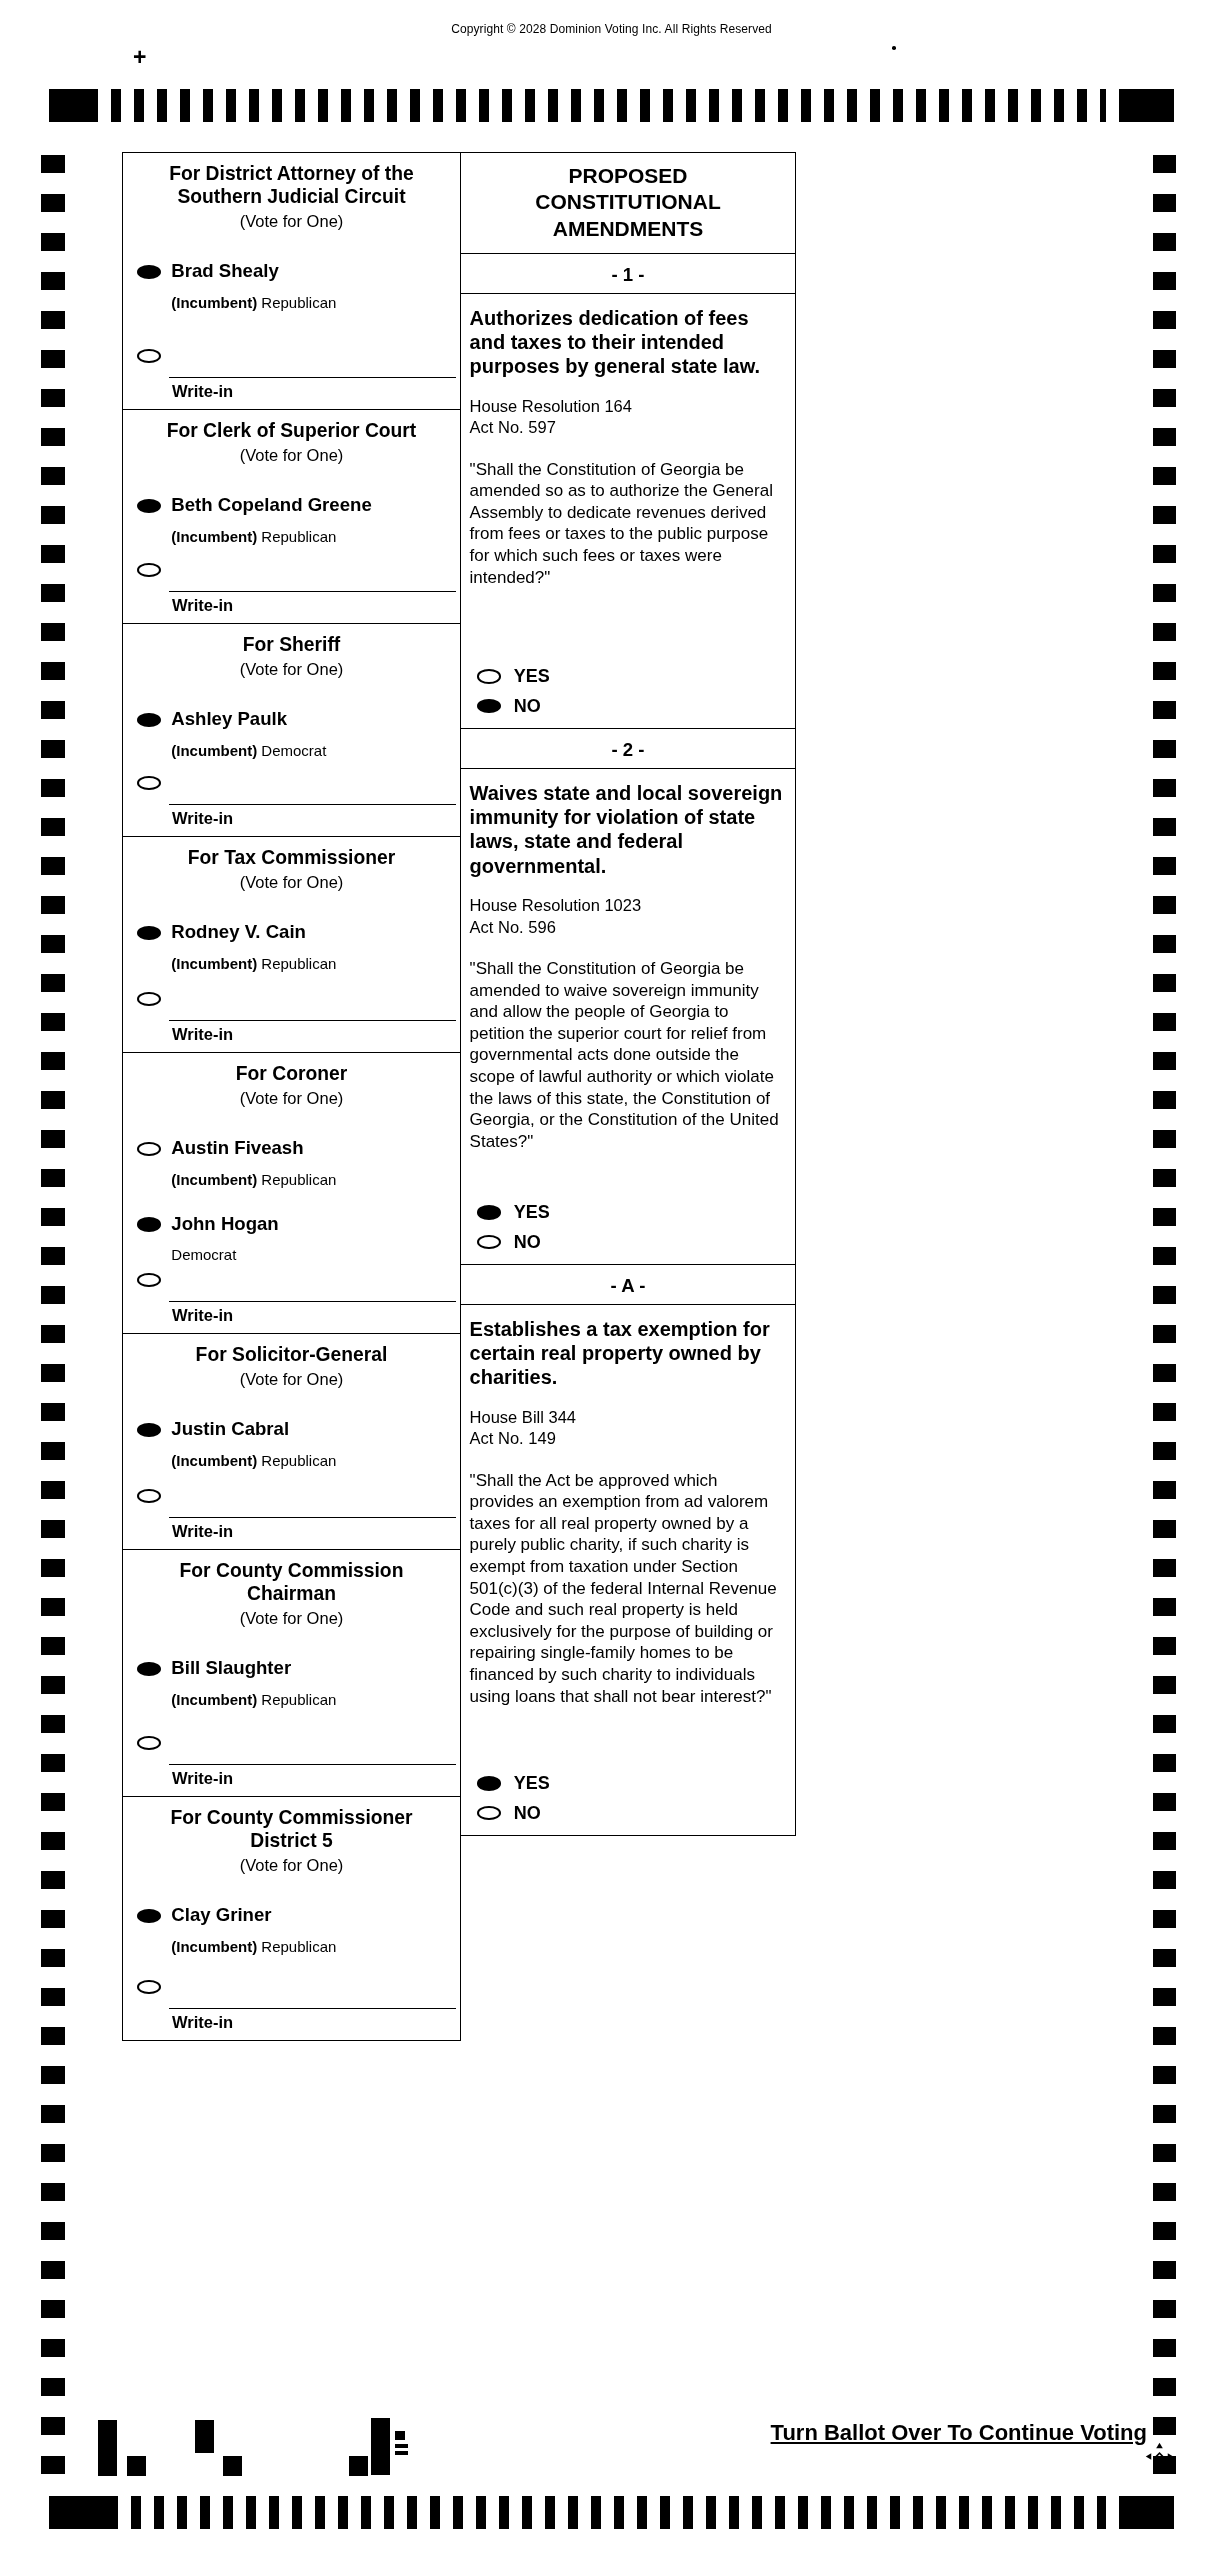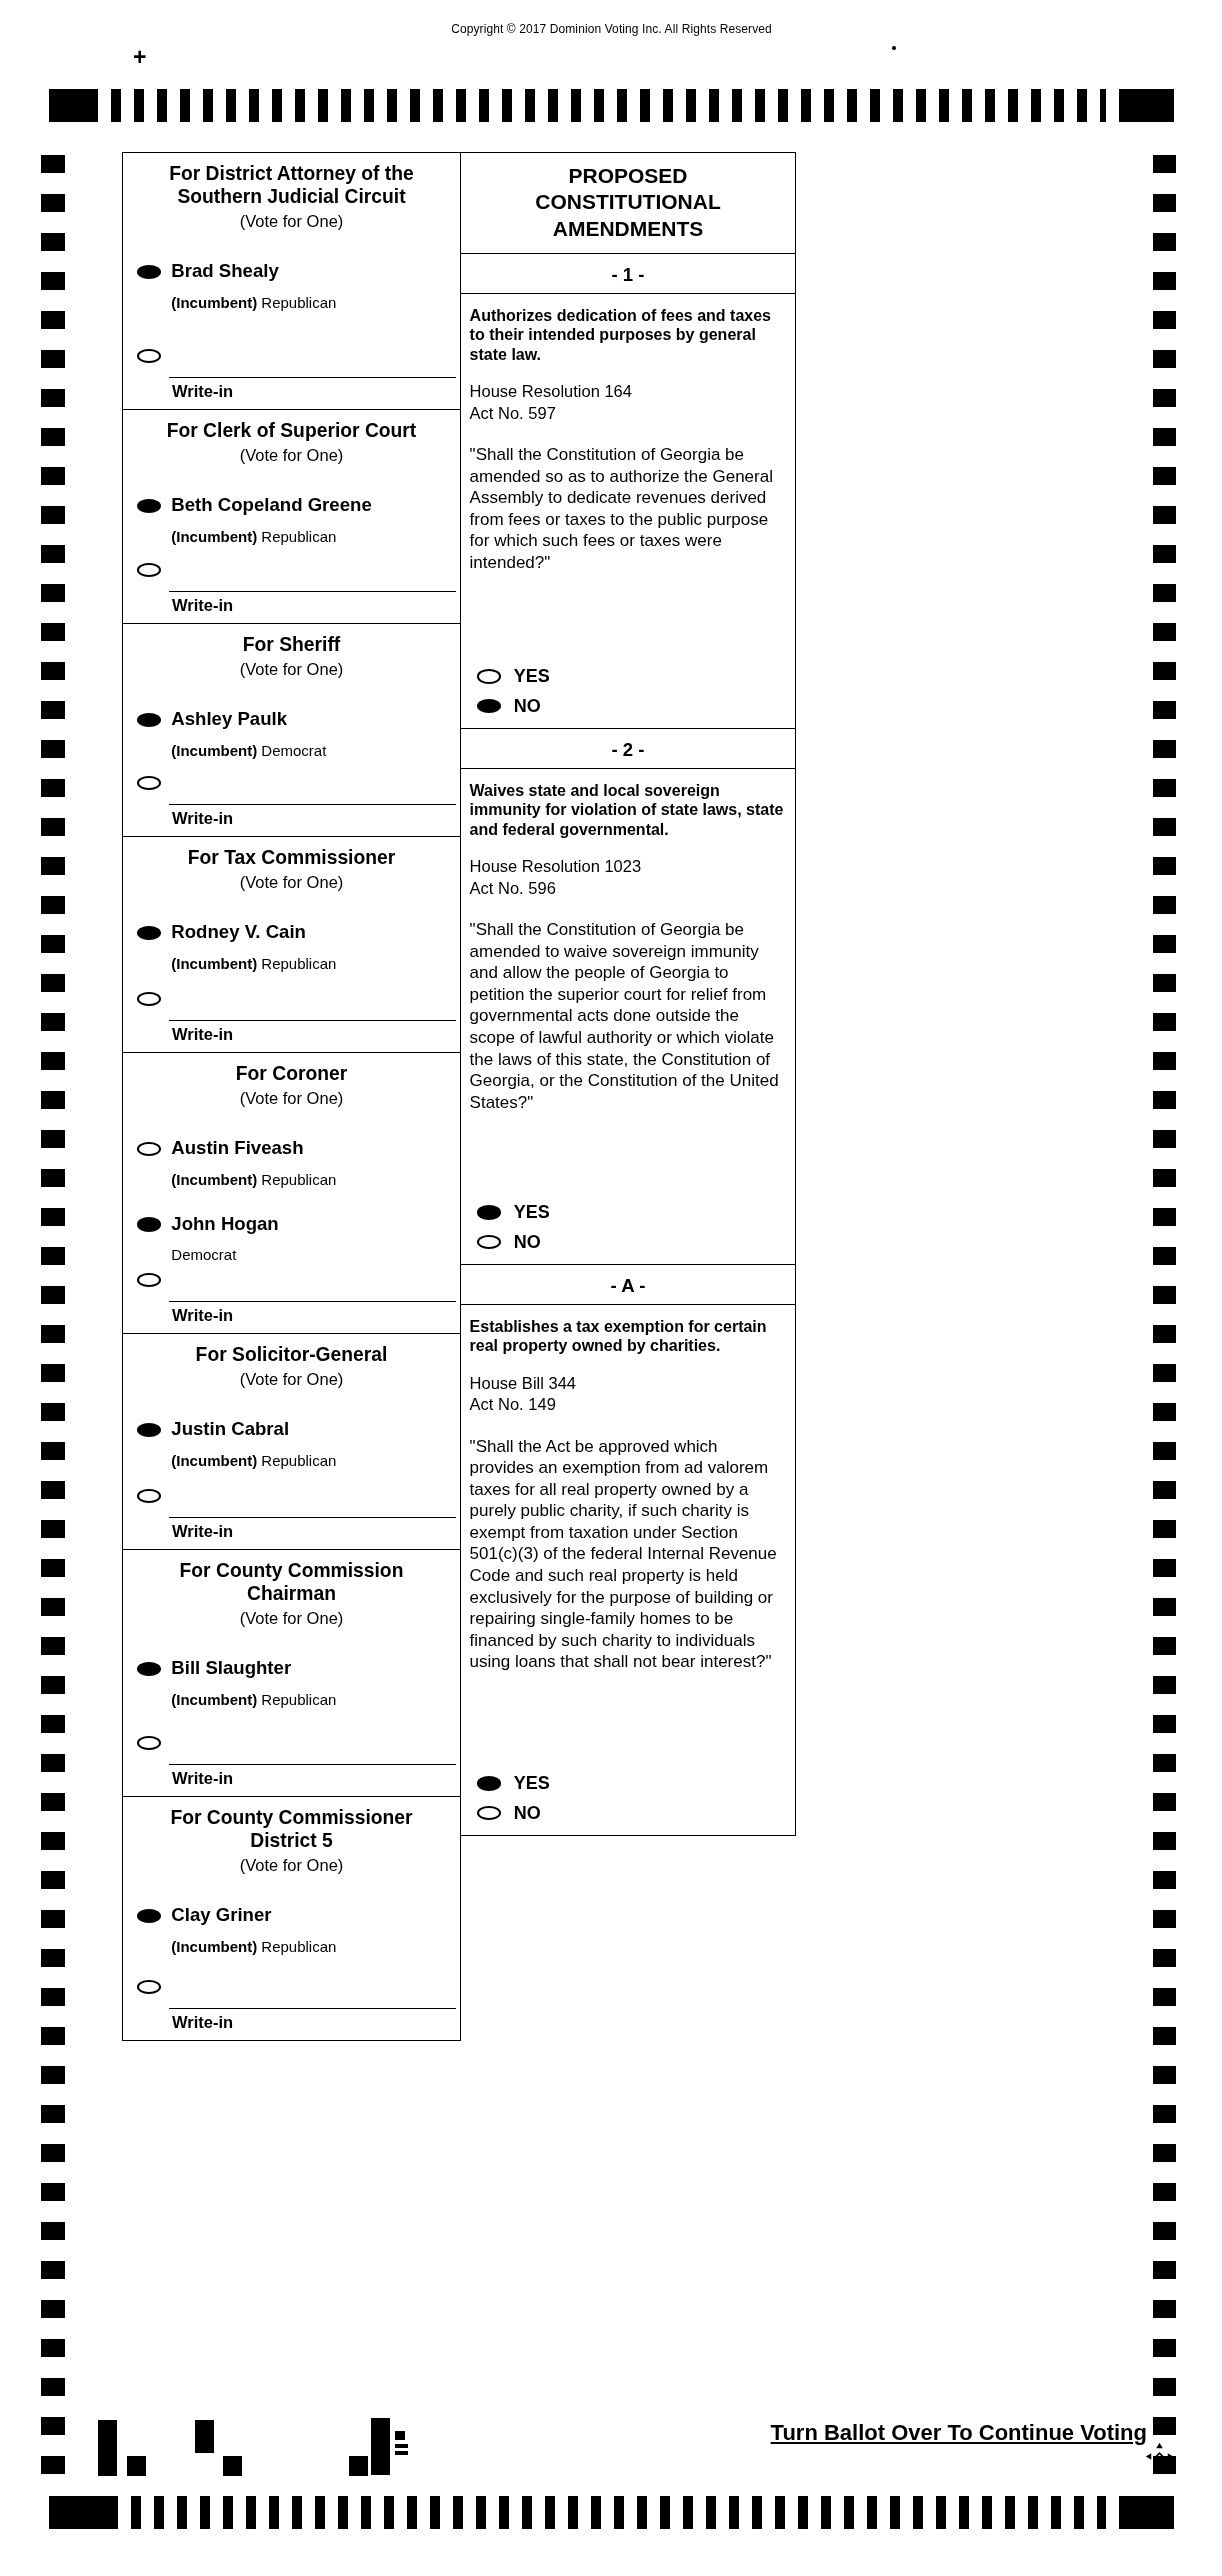--- a/index.html
+++ b/index.html
@@ -56,36 +56,36 @@
   .wi-line { position:absolute; left:46px; right:4.3px; top:37px; border-top:1.4px solid #000; }
   .wi-label { position:absolute; left:49px; top:42px; font-size:16.5px; font-weight:bold; }
 
   
   .m-header { border-bottom:1.4px solid #000; text-align:center; font-weight:bold;
               font-size:21px; line-height:1.25; white-space:pre-line; padding-top:10px; }
   .measure { border-bottom:1.4px solid #000; display:flex; flex-direction:column; padding:0 8.6px; }
   .measure:last-child { border-bottom:none; }
   .m-num { text-align:center; font-weight:bold; font-size:18.6px; padding:10px 0 7.2px;
            border-bottom:0.7px solid #000; margin:0 -8.6px; }
-  .m-summary { font-weight:bold; font-size:16px; line-height:1.22; margin-top:11.5px; }
+  .m-summary { font-weight:bold; font-size:20px; line-height:1.22; margin-top:11.5px; }
   .m-auth { font-size:16.5px; line-height:1.3; margin-top:17px; white-space:pre-line; }
   .m-q { font-size:17px; line-height:1.27; margin-top:20px; }
   .choices { margin-top:auto; padding-bottom:11.5px; }
   .choice { display:flex; align-items:center; margin:8.6px 0 0 7.2px; }
   .choice-label { margin-left:13px; font-size:18px; font-weight:bold; }
 
   
   .turn-over { position:absolute; top:2420px; right:76px; font-size:22px; font-weight:bold;text-decoration:underline; }
   .code-marks div { position:absolute; background:#000; }
   .reg-mark { position:absolute; left:1143px; top:2440px; }
 </style>
 </head>
 <body>
 
-<div class="copyright">Copyright © 2017 Dominion Voting Inc. All Rights Reserved</div>
+<div class="copyright">Copyright © 2028 Dominion Voting Inc. All Rights Reserved</div>
 <div class="plus-mark">+</div>
 <div class="speck"></div>
 
 <div class="timing-row" style="top:89px;">
   <div class="t-block-l"></div>
   <div class="t-bars"></div>
   <div class="t-block-r"></div>
 </div>
 <div class="timing-col left"></div>
 <div class="timing-col right"></div>

